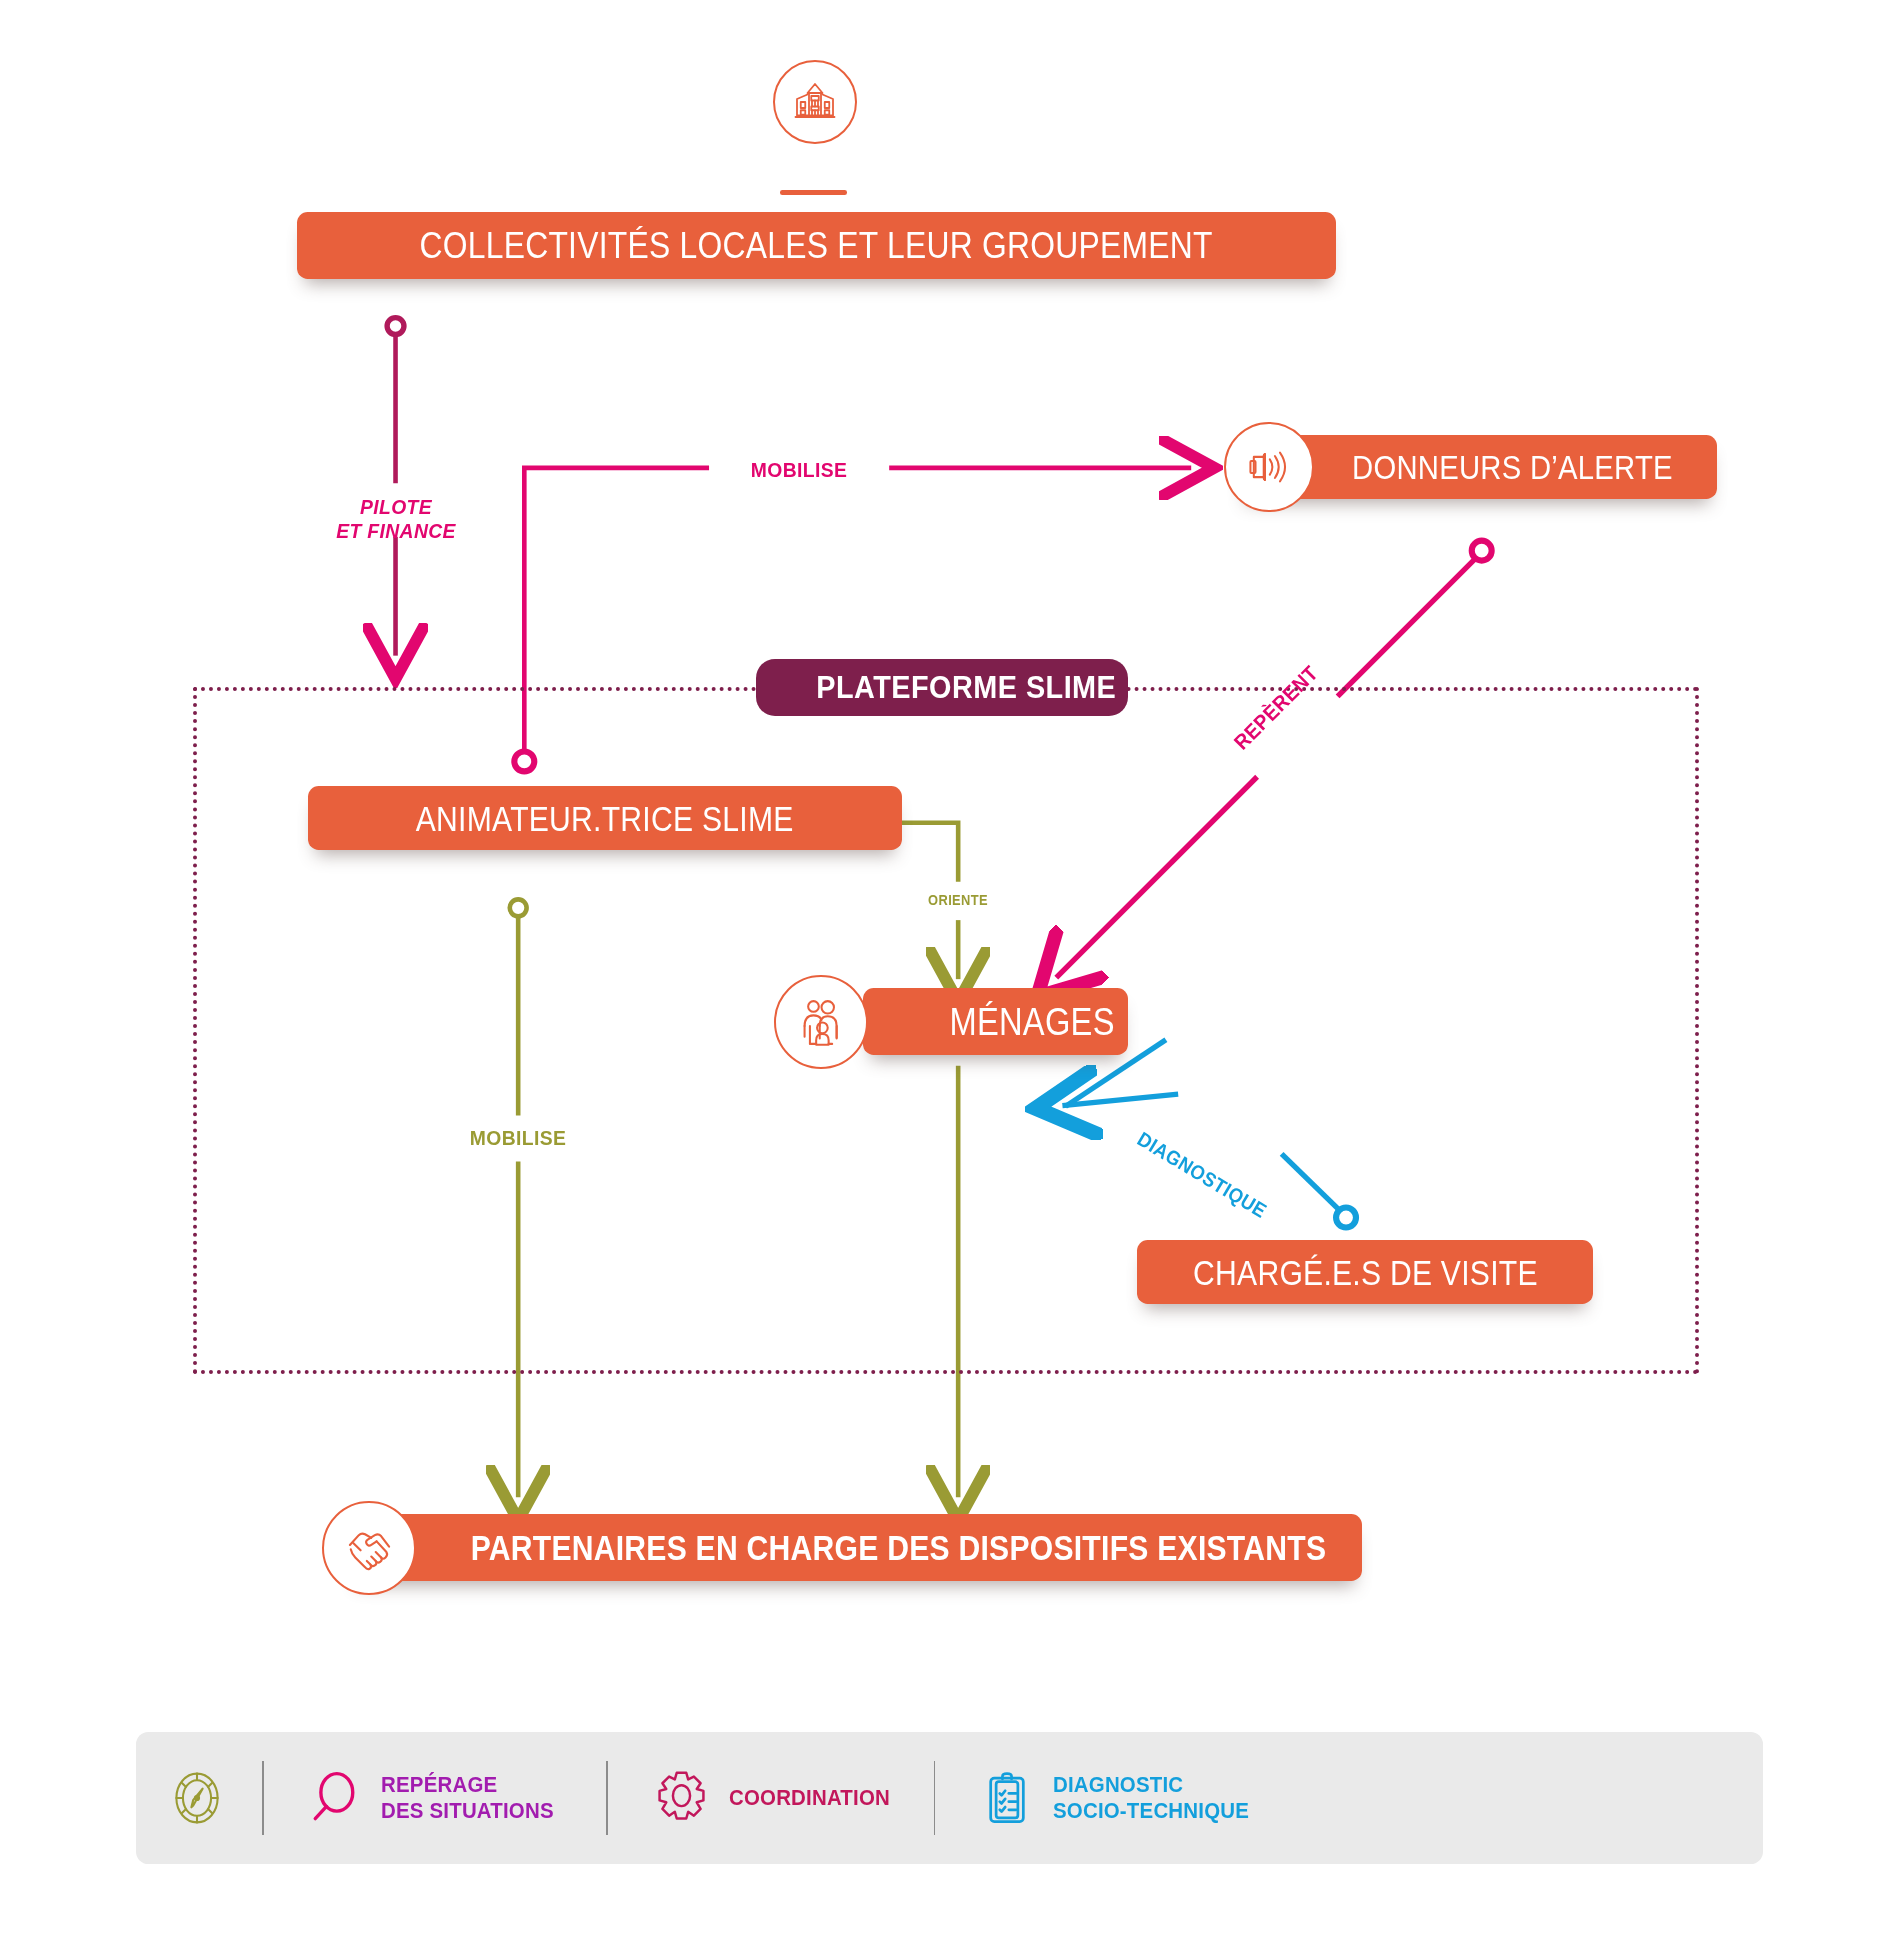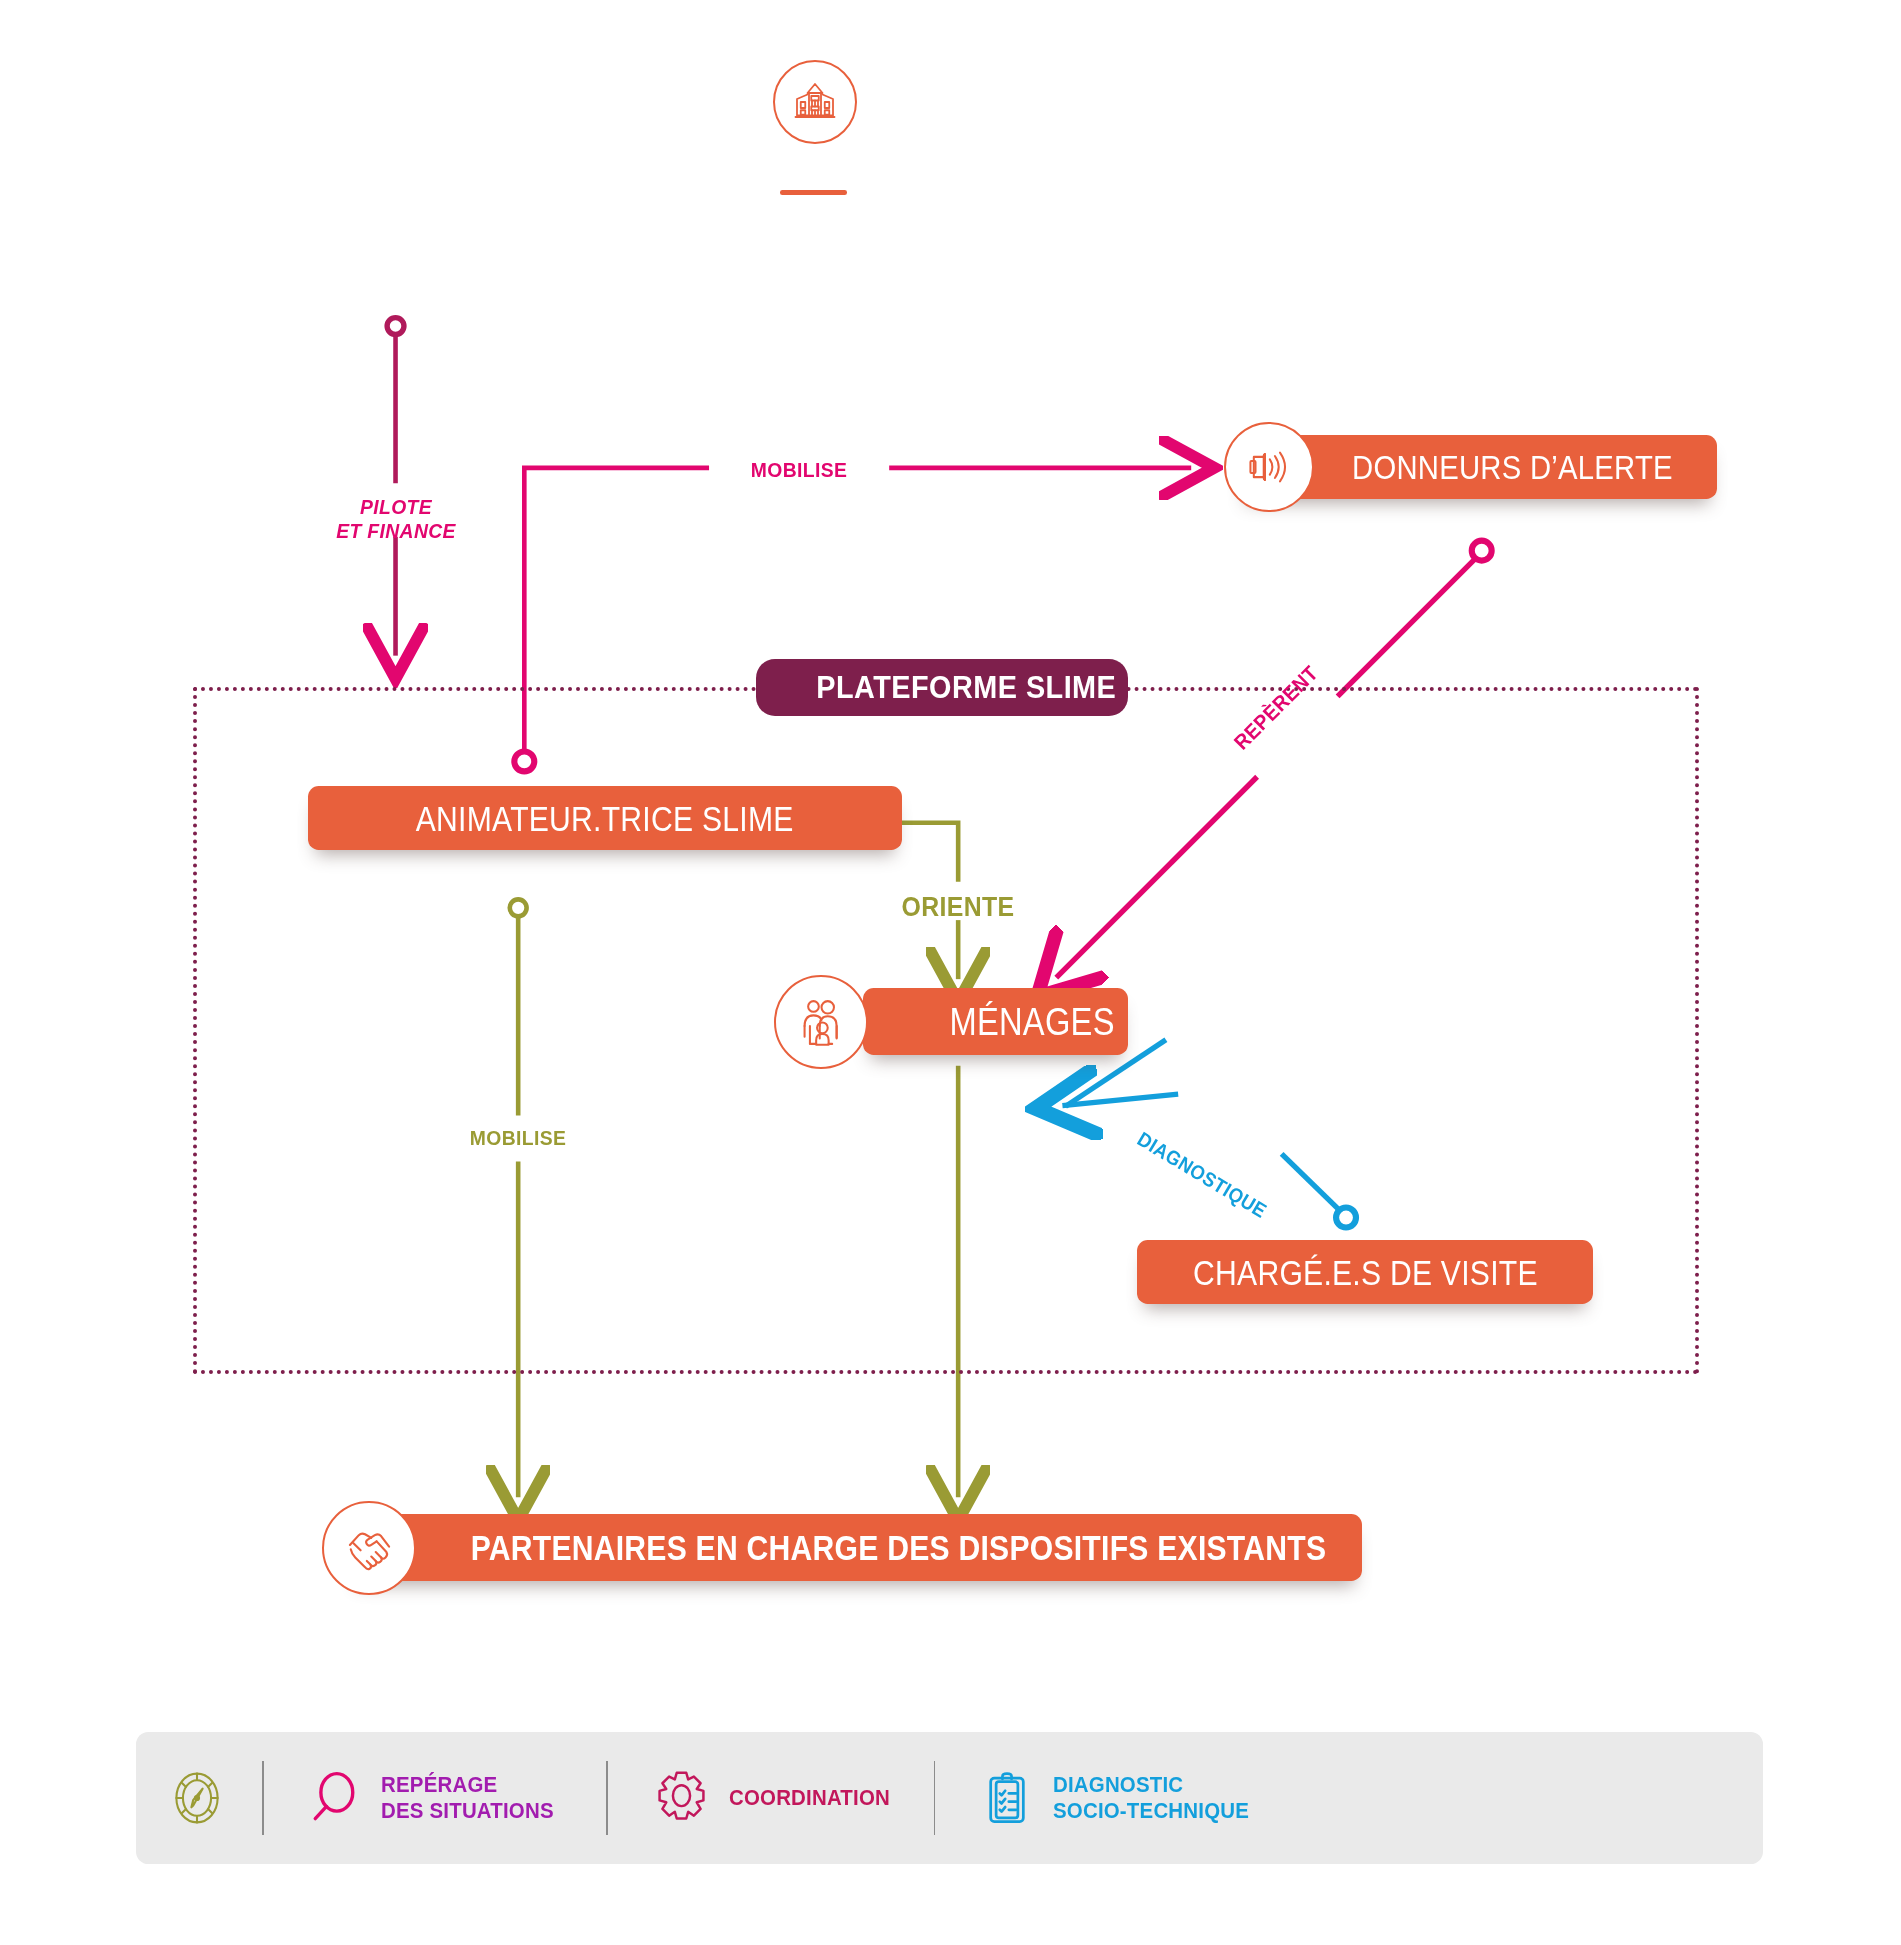--- a/index.html
+++ b/index.html
@@ -153,20 +153,23 @@
         <rect x="45" y="43" width="6" height="6"></rect>
         <rect x="27" y="24" width="10" height="6"></rect>
         <path d="M28 30 L28 38 M32 30 L32 38 M36 30 L36 38"></path>
         <rect x="27" y="38" width="10" height="5"></rect>
         <path d="M28 43 L28 50 M32 43 L32 50 M36 43 L36 50"></path>
       </g>
     </svg>
   </div>
   <div style="position:absolute;left:780px;top:190px;width:67px;height:5.4px;background:#E8603C;border-radius:2.3px;"></div>
 
+  <div class="pill" style="left:297px;top:212px;width:1039px;height:67px;font-size:37px;">
+    <span>COLLECTIVITÉS LOCALES ET LEUR GROUPEMENT</span>
+  </div>
 
   <div class="pill" style="left:1238px;top:435px;width:479px;height:64px;font-size:34px;padding-left:69px;box-sizing:border-box;">
     <span>DONNEURS D’ALERTE</span>
   </div>
   <div class="iconcircle" style="left:1224px;top:422px;width:90px;height:90px;">
     <svg width="54" height="54" viewBox="0 0 64 64">
       <g fill="none" stroke="#E8603C" stroke-width="2.4" stroke-linejoin="round" stroke-linecap="round">
         <path d="M26 20 L26 44 L14 44 L14 20 Z"></path>
         <path d="M26 20 L26 44 L26 46 L26 18 Z"></path>
         <path d="M26 19 L26 45 L26 45 L26 19 Z"></path>
@@ -240,21 +243,21 @@
   </div>
 
   <div class="elabel pinkc ctr" style="left:799px;top:458px;font-size:21px;transform:translateX(-50%);text-align:center;">
     <span>MOBILISE</span>
   </div>
 
   <div class="elabel pinkc" style="left:1238px;top:734px;font-size:21px;transform:rotate(-45deg);transform-origin:left center;">
     <span>REPÈRENT</span>
   </div>
 
-  <div class="elabel olivec ctr" style="left:958px;top:892px;font-size:27px;transform:translateX(-50%);text-align:center;">
+  <div class="elabel olivec ctr" style="left:958px;top:892px;font-size:14px;transform:translateX(-50%);text-align:center;">
     <span>ORIENTE</span>
   </div>
 
   <div class="elabel olivec ctr" style="left:518px;top:1126px;font-size:21px;transform:translateX(-50%);text-align:center;">
     <span>MOBILISE</span>
   </div>
 
   <div class="elabel bluec" style="left:1139px;top:1126px;font-size:20px;transform:rotate(31deg);transform-origin:left center;">
     <span>DIAGNOSTIQUE</span>
   </div>

